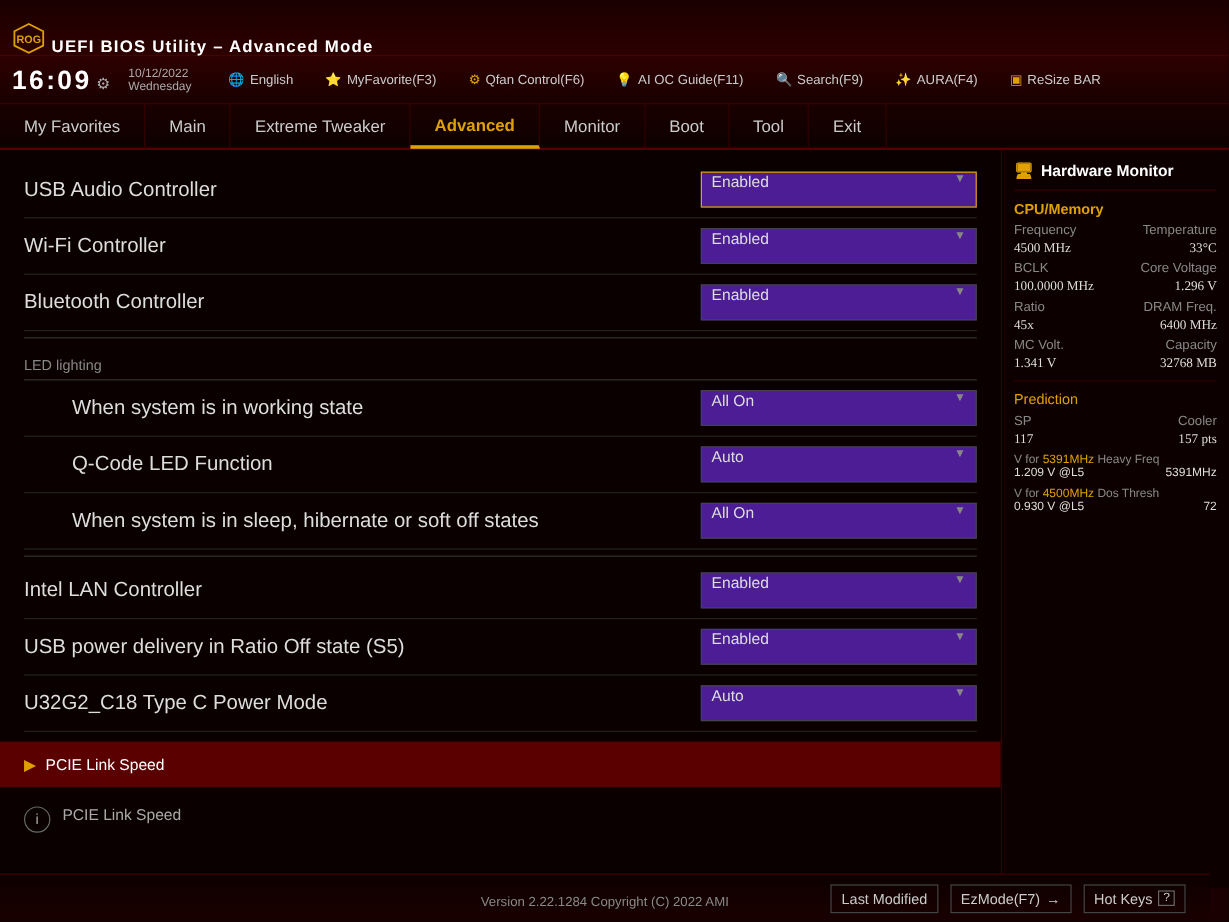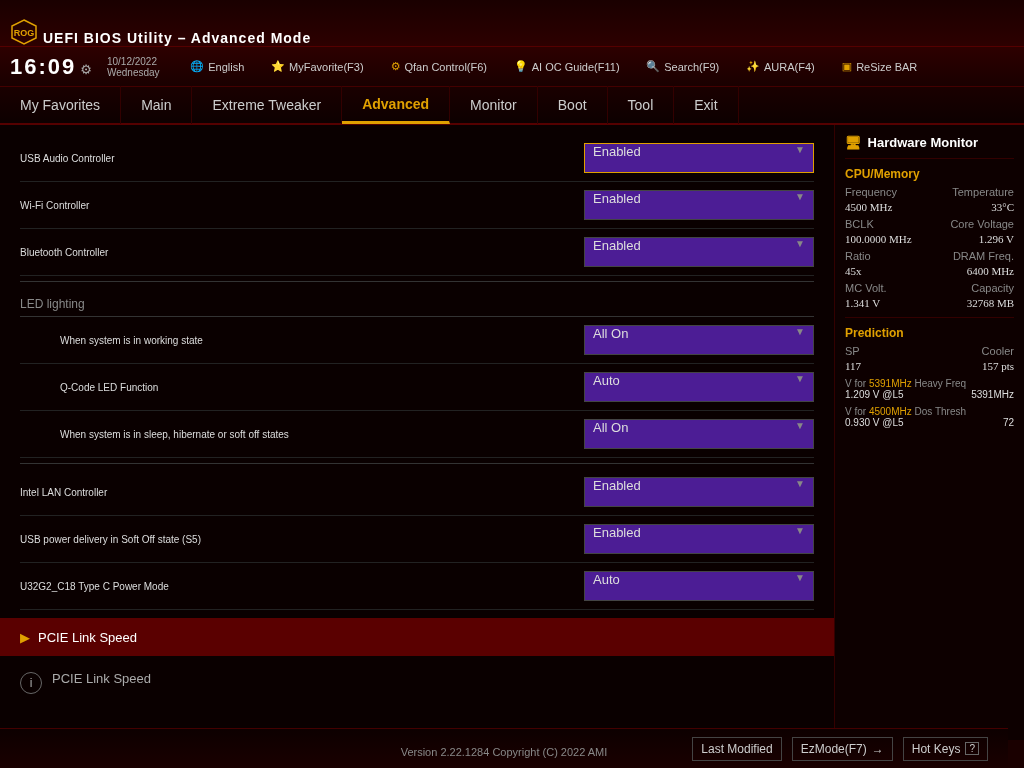--- a/index.html
+++ b/index.html
@@ -95,21 +95,21 @@
       padding: 8px 0;
       border-bottom: 1px solid #222;
       min-height: 42px;
     }
     .setting-row.sub {
       padding-left: 25px;
     }
     .setting-label {
       flex: 1;
       color: #ddd;
-      font-size: 10px;
+      font-size: 17px;
     }
     .setting-label.sub-label {
       padding-left: 15px;
     }
     .section-header {
       color: #888;
       font-size: 12px;
       padding: 10px 0 5px 0;
       border-bottom: 1px solid #333;
     }
@@ -209,21 +209,21 @@
     .hw-value { color: #ddd; font-family: Liberation Serif, serif; }
     .hw-divider {
       border: none;
       border-top: 1px solid #330000;
       margin: 8px 0;
     }
     .hw-highlight { color: #e0a000; }
     .hw-prediction-title {
       color: #e0a000;
       font-size: 12px;
-      font-weight: bold;
+      font-weight: normal;
       margin: 8px 0 5px 0;
     }
     .hw-pred-value { color: #ddd; font-size: 10px; }
 
     
     #footer {
       background: linear-gradient(180deg, #0d0000 0%, #1a0000 100%);
       height: 40px;
       display: flex;
       align-items: center;
@@ -397,21 +397,21 @@
 
     <div class="setting-row">
       <span class="setting-label">Intel LAN Controller</span>
       <div class="dropdown-select">
         <span>Enabled</span>
         <span class="dropdown-arrow">▼</span>
       </div>
     </div>
 
     <div class="setting-row">
-      <span class="setting-label">USB power delivery in Soft Off state (S5)</span>
+      <span class="setting-label">USB power delivery in Ratio Off state (S5)</span>
       <div class="dropdown-select">
         <span>Enabled</span>
         <span class="dropdown-arrow">▼</span>
       </div>
     </div>
 
     <div class="setting-row">
       <span class="setting-label">U32G2_C18 Type C Power Mode</span>
       <div class="dropdown-select">
         <span>Auto</span>

